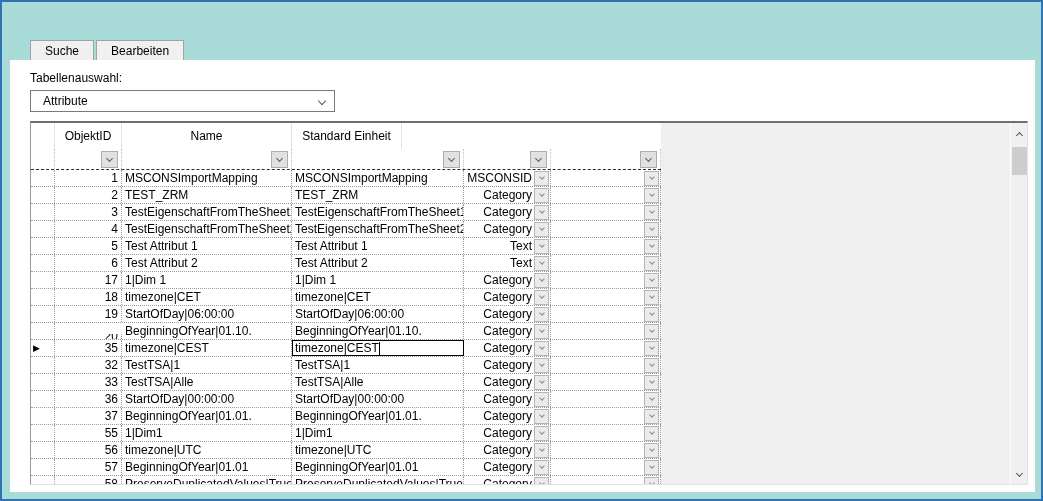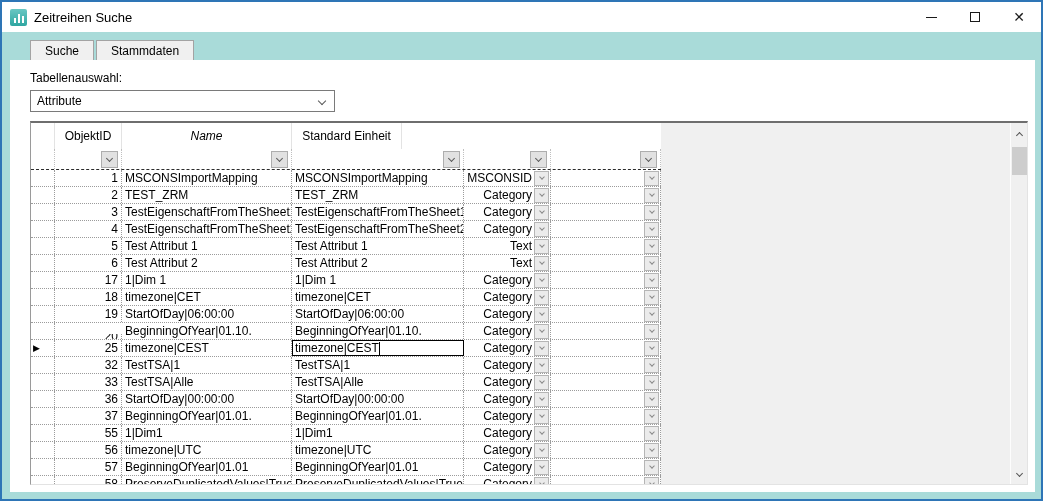--- a/index.html
+++ b/index.html
@@ -46,21 +46,21 @@
 
   
   .panel{
     position:absolute; left:8px; right:6px; top:58px; bottom:7px;
     background:#ffffff; z-index:2;
   }
   .tableselect-label{ position:absolute; left:20px; top:11px; font-size:12px; color:#000; }
   .combobox{
     position:absolute; left:20px; top:30px; width:305px; height:22px;
     background:#fff; border:1px solid #7a7a7a; display:flex; align-items:center;
-    font-size:12px; padding-left:6px; cursor:default;
+    font-size:12px; padding-left:12px; cursor:default;
   }
   .combobox .chev{ position:absolute; right:9px; top:7px; }
 
   .chev{
     display:inline-block; width:6px; height:6px;
     border-right:1.6px solid #5a5a5a; border-bottom:1.6px solid #5a5a5a;
     transform:rotate(45deg);
   }
 
   
@@ -131,64 +131,45 @@
   .vscroll .arrow.down .chev{ transform:rotate(45deg); margin-top:-2px; }
   .vscroll .thumb{
     position:absolute; left:1px; top:24px; width:15px; height:28px; background:#cdcdcd; cursor:default;
   }
 </style>
 </head>
 <body>
 
 <div class="window">
 
-  <div class="titlebar">
-    <div class="app-icon">
-      <i class="b1"></i>
-        <i class="b2"></i>
-        <i class="b3"></i>
-    </div>
-    <span class="title-text">Zeitreihen Suche</span>
-    <div class="win-controls">
-      <div class="win-btn">
-          <span class="minimize-glyph"></span>
-        </div>
-      <div class="win-btn">
-          <span class="maximize-glyph"></span>
-        </div>
-      <div class="win-btn">
-          <span class="close-glyph">✕</span>
-        </div>
-    </div>
-  </div>
 
   <div class="tabbar">
     <div class="tab">
         <span>Suche</span>
       </div>
     <div class="tab">
-        <span>Stammdaten</span>
+        <span>Bearbeiten</span>
       </div>
   </div>
 
   <div class="panel">
 
     <div class="tableselect-label">Tabellenauswahl:</div>
 
     <div class="combobox">
       <span>Attribute</span>
       <span class="chev"></span>
     </div>
 
     <div class="grid">
       <div class="columns-area">
         <div class="hdr-row">
             <div class="hdr-cell" style="width: 24px;"></div>
             <div class="hdr-cell" style="width: 67px;">ObjektID</div>
-            <div class="hdr-cell" style="width: 170px; font-style: italic;">Name</div>
+            <div class="hdr-cell" style="width: 170px;">Name</div>
             <div class="hdr-cell" style="width: 110px;">Standard Einheit</div>
           </div>
         <div class="filter-row">
             <div class="filter-cell" style="width: 24px;"></div>
             <div class="filter-cell" style="width: 67px;">
               <span class="ddbtn">
                 <span class="chev"></span>
               </span>
             </div>
             <div class="filter-cell" style="width: 170px;">
@@ -390,21 +371,21 @@
                 <span class="val"></span>
                 <span class="cell-ddbtn">
                   <span class="chev"></span>
                 </span>
               </div>
             </div>
             <div class="grid-row">
               <div class="cell rowhead" style="width: 24px;">
                 <span class="row-marker">▶</span>
               </div>
-              <div class="cell num" style="width: 67px;">25</div>
+              <div class="cell num" style="width: 67px;">35</div>
               <div class="cell" style="width: 170px;">timezone|CEST</div>
               <div class="cell editing" style="width: 172px;">
                 <span>timezone|CEST</span>
                 <span class="caret-bar"></span>
               </div>
               <div class="cell combo-cell" style="width: 87px;">
                 <span class="val">Category</span>
                 <span class="cell-ddbtn">
                   <span class="chev"></span>
                 </span>

